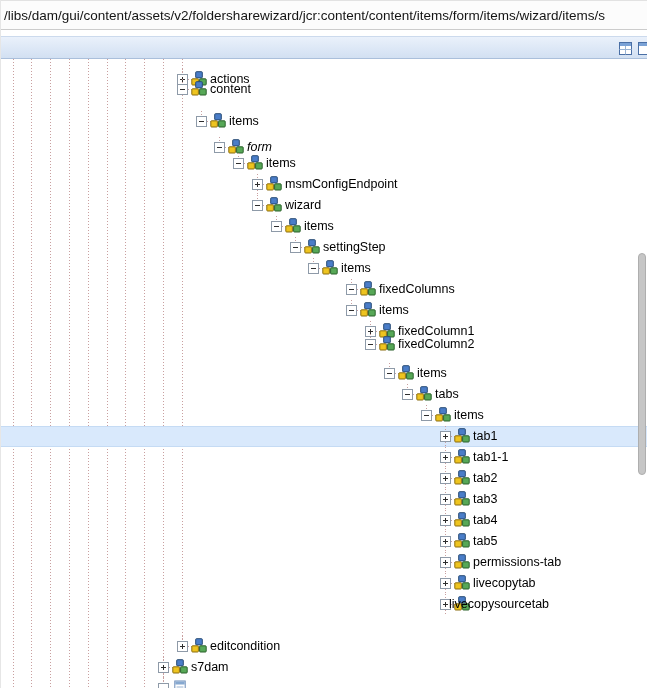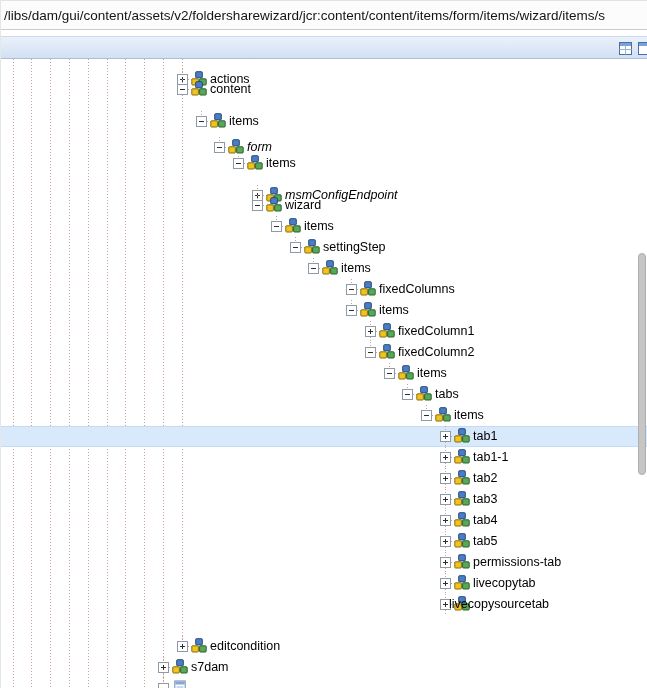--- a/index.html
+++ b/index.html
@@ -157,21 +157,21 @@
         <div class="expander minus" style="left: 232px;"></div>
         <span class="node-icon" style="left: 246px;">
           <svg width="16" height="16" viewBox="0 0 16 16">
             <rect x="4.7" y="0.7" width="6.6" height="6.2" rx="0.8" fill="#4a7dc8" stroke="#274a73" stroke-width="1"></rect>
             <rect x="0.8" y="7.8" width="6.6" height="6.2" rx="0.8" fill="#eec41f" stroke="#8a6d10" stroke-width="1"></rect>
             <rect x="8.6" y="7.8" width="6.6" height="6.2" rx="0.8" fill="#57a857" stroke="#2a602a" stroke-width="1"></rect>
           </svg>
         </span>
         <span class="node-label" style="left: 263px;">items</span>
       </div>
-      <div class="tree-row" style="top: 126px; font-style: italic;">
+      <div class="tree-row" style="top: 115px;">
         <div class="vguide" style="left: 256px; top: 0px; height: 10px;"></div>
         <div class="vguide" style="left: 256px; top: 10px; height: 11px;"></div>
         <div class="hguide" style="left: 256px; top: 10px; width: 13px;"></div>
         <div class="expander plus" style="left: 251px;"></div>
         <span class="node-icon" style="left: 265px;">
           <svg width="16" height="16" viewBox="0 0 16 16">
             <rect x="4.7" y="0.7" width="6.6" height="6.2" rx="0.8" fill="#4a7dc8" stroke="#274a73" stroke-width="1"></rect>
             <rect x="0.8" y="7.8" width="6.6" height="6.2" rx="0.8" fill="#eec41f" stroke="#8a6d10" stroke-width="1"></rect>
             <rect x="8.6" y="7.8" width="6.6" height="6.2" rx="0.8" fill="#57a857" stroke="#2a602a" stroke-width="1"></rect>
           </svg>
@@ -263,21 +263,21 @@
         <div class="expander plus" style="left: 364px;"></div>
         <span class="node-icon" style="left: 378px;">
           <svg width="16" height="16" viewBox="0 0 16 16">
             <rect x="4.7" y="0.7" width="6.6" height="6.2" rx="0.8" fill="#4a7dc8" stroke="#274a73" stroke-width="1"></rect>
             <rect x="0.8" y="7.8" width="6.6" height="6.2" rx="0.8" fill="#eec41f" stroke="#8a6d10" stroke-width="1"></rect>
             <rect x="8.6" y="7.8" width="6.6" height="6.2" rx="0.8" fill="#57a857" stroke="#2a602a" stroke-width="1"></rect>
           </svg>
         </span>
         <span class="node-label" style="left: 395px;">fixedColumn1</span>
       </div>
-      <div class="tree-row" style="top: 283px;">
+      <div class="tree-row" style="top: 275px;">
         <div class="vguide" style="left: 369px; top: 0px; height: 10px;"></div>
         <div class="hguide" style="left: 369px; top: 10px; width: 13px;"></div>
         <div class="expander minus" style="left: 364px;"></div>
         <span class="node-icon" style="left: 378px;">
           <svg width="16" height="16" viewBox="0 0 16 16">
             <rect x="4.7" y="0.7" width="6.6" height="6.2" rx="0.8" fill="#4a7dc8" stroke="#274a73" stroke-width="1"></rect>
             <rect x="0.8" y="7.8" width="6.6" height="6.2" rx="0.8" fill="#eec41f" stroke="#8a6d10" stroke-width="1"></rect>
             <rect x="8.6" y="7.8" width="6.6" height="6.2" rx="0.8" fill="#57a857" stroke="#2a602a" stroke-width="1"></rect>
           </svg>
         </span>

